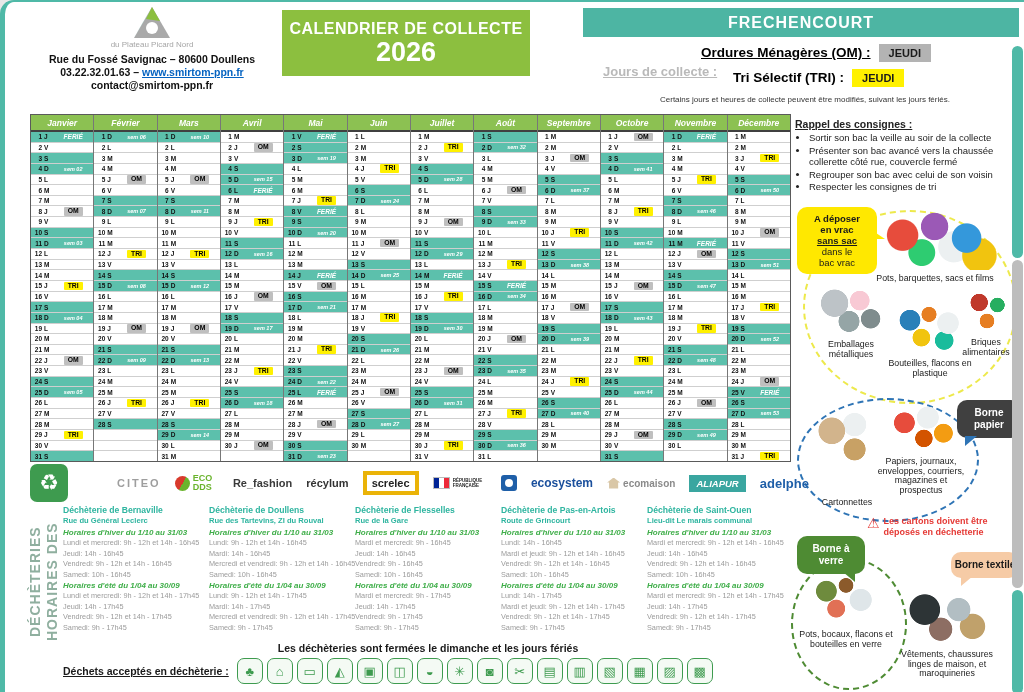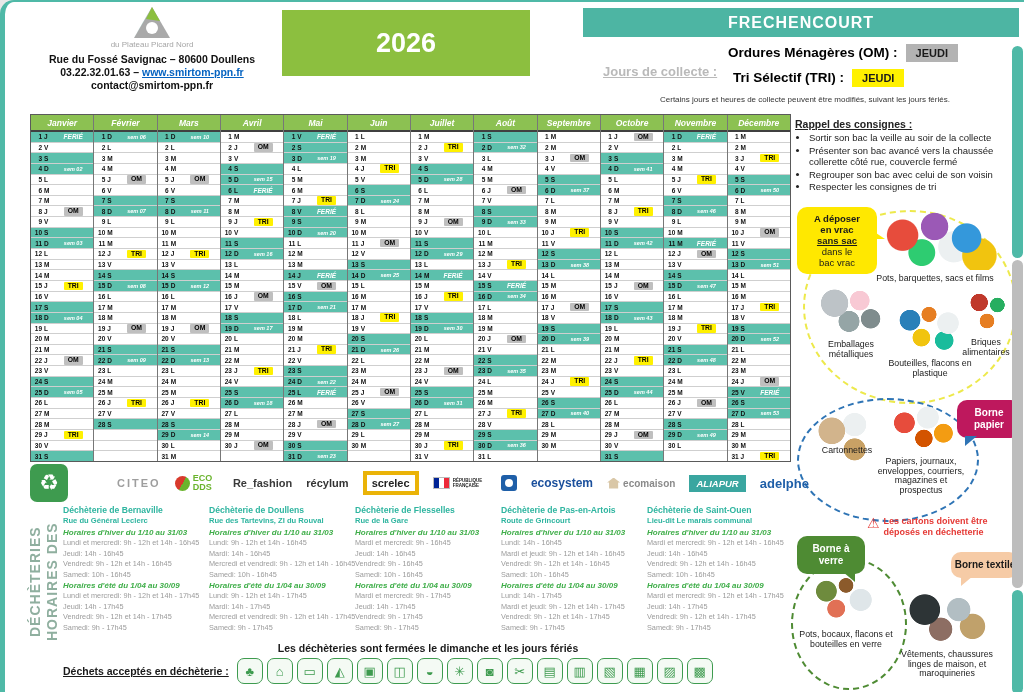--- a/index.html
+++ b/index.html
@@ -16,21 +16,21 @@
   .weblink{color:#0563C1;text-decoration:underline;cursor:pointer;}
 
   .title-box{position:absolute;left:277px;top:8px;width:248px;height:66px;background:#8CBF3F;
              color:#fff;text-align:center;display:flex;flex-direction:column;justify-content:center;}
   .title-line1{font-size:16px;font-weight:bold;letter-spacing:.5px;}
   .title-year{font-size:27px;font-weight:bold;line-height:28px;}
 
   .commune-box{position:absolute;left:578px;top:6px;width:436px;height:29px;background:#4DB5A3;
                color:#fff;font-weight:bold;font-size:16px;display:flex;align-items:center;justify-content:center;letter-spacing:1px;}
   .jours-label{position:absolute;left:598px;top:62px;font-size:13px;font-weight:bold;color:#b9b9b9;text-decoration:underline;}
-  .om-line{position:absolute;left:723px;top:42px;font-size:13.5px;font-weight:bold;color:#000;}
+  .om-line{position:absolute;left:696px;top:42px;font-size:13.5px;font-weight:bold;color:#000;text-decoration:underline;}
   .tri-line{position:absolute;left:728px;top:67px;font-size:13.5px;font-weight:bold;color:#000;}
   .chip-day{display:inline-block;font-size:11px;font-weight:bold;padding:3px 10px;margin-left:8px;}
   .chip-day.gray{background:#b3b3b3;color:#1a1a1a;}
   .chip-day.yellow{background:#FFF100;color:#1a1a1a;}
   .collect-note{position:absolute;left:655px;top:93px;font-size:8px;color:#333;}
 
   
   .calendar{position:absolute;left:25px;top:112px;width:761px;height:348px;display:flex;
             border:1.5px solid #5a5a5a;background:#fff;box-sizing:border-box;}
   .month-col{flex:1;display:flex;flex-direction:column;border-left:1px solid #777;min-width:0;}
@@ -54,21 +54,21 @@
   .consignes{position:absolute;left:790px;top:116px;width:222px;font-size:9.5px;color:#222;}
   .consignes-title{font-weight:bold;text-decoration:underline;font-size:10.5px;margin-bottom:2px;}
   .consignes ul{margin:0;padding-left:14px;}
   .consignes li{margin-bottom:1px;line-height:11.5px;}
 
   .bubble{position:absolute;font-weight:bold;text-align:center;border-radius:10px;}
   .bubble:after{content:"";position:absolute;width:0;height:0;border-style:solid;}
   .bub-yellow{left:792px;top:205px;width:76px;background:#FFE800;color:#1a1a1a;font-size:9.5px;padding:6px 2px;line-height:11px;}
   .bub-yellow:after{right:-8px;top:24px;border-width:8px 0 0 12px;border-color:transparent transparent transparent #FFE800;}
   .u{ text-decoration:underline;}
-  .bub-blue{left:952px;top:398px;width:60px;background:#be185d;color:#fff;font-size:10px;padding:7px 2px;line-height:12px;}
+  .bub-blue{left:952px;top:398px;width:60px;background:#404040;color:#fff;font-size:10px;padding:7px 2px;line-height:12px;}
   .bub-blue:after{left:8px;bottom:-8px;border-width:10px 12px 0 0;border-color:#2E74B5 transparent transparent transparent;}
   .bub-green{left:792px;top:534px;width:64px;background:#4E8B33;color:#fff;font-size:10px;padding:7px 2px;line-height:12px;}
   .bub-green:after{right:10px;bottom:-8px;border-width:10px 0 0 12px;border-color:#4E8B33 transparent transparent transparent;}
   .bub-peach{left:946px;top:550px;width:64px;background:#F6CBA6;color:#1a1a1a;font-size:10px;padding:7px 2px;line-height:12px;}
   .bub-peach:after{left:10px;bottom:-8px;border-width:10px 12px 0 0;border-color:#F6CBA6 transparent transparent transparent;}
 
   .circle{position:absolute;border-radius:50%;}
   .c-yellow{left:798px;top:208px;width:210px;height:190px;border:2px dashed #EDE94B;}
   .c-blue{left:792px;top:396px;width:178px;height:120px;border:2px dashed #2E74B5;}
   .c-green{left:786px;top:556px;width:112px;height:128px;border:2px dashed #4E8B33;}
@@ -177,20 +177,21 @@
       <path d="M20 1 L28 15 L14 13 Z" fill="#8CBF3F"></path>
       <circle cx="20" cy="22" r="6" fill="#fff"></circle>
     </svg>
     <div class="org-sub">du Plateau Picard Nord</div>
     <div class="addr">Rue du Fossé Savignac – 80600 Doullens</div>
     <div class="addr"><span>03.22.32.01.63 – </span><span class="weblink">www.smirtom-ppn.fr</span></div>
     <div class="addr">contact@smirtom-ppn.fr</div>
   </div>
 
   <div class="title-box">
+    <div class="title-line1">CALENDRIER DE COLLECTE</div>
     <div class="title-year">2026</div>
   </div>
 
   <div class="commune-box">FRECHENCOURT</div>
   <div class="jours-label">Jours de collecte :</div>
   <div class="om-line">
     <span>Ordures Ménagères (OM) :</span><span class="chip-day gray">JEUDI</span>
   </div>
   <div class="tri-line">
     <span>Tri Sélectif (TRI) :</span><span class="chip-day yellow">JEUDI</span>
@@ -2320,21 +2321,21 @@
   <div class="photo p2" style="left:808px;top:283px;width:72px;height:52px;"></div>
   <div class="photo-label" style="left:806px;top:338px;width:80px;">Emballages métalliques</div>
   <div class="photo p3" style="left:886px;top:295px;width:76px;height:58px;"></div>
   <div class="photo-label" style="left:882px;top:357px;width:86px;">Bouteilles, flacons en plastique</div>
   <div class="photo p4" style="left:956px;top:283px;width:52px;height:50px;"></div>
   <div class="photo-label" style="left:948px;top:336px;width:66px;">Briques alimentaires</div>
 
   <div class="circle c-blue"></div>
   <div class="bubble bub-blue">Borne papier</div>
   <div class="photo p6" style="left:804px;top:404px;width:76px;height:62px;"></div>
-  <div class="photo-label" style="left:800px;top:444px;width:84px;">Cartonnettes</div>
+  <div class="photo-label" style="left:800px;top:496px;width:84px;">Cartonnettes</div>
   <div class="photo p5" style="left:876px;top:400px;width:78px;height:52px;"></div>
   <div class="photo-label" style="left:868px;top:455px;width:96px;">Papiers, journaux, enveloppes, courriers, magazines et prospectus</div>
 
   <div class="warning">
     <span class="warn-icon">⚠</span>
     <span class="warn-text">Les cartons doivent être déposés en déchetterie</span>
   </div>
 
   <div class="circle c-green"></div>
   <div class="bubble bub-green">Borne à verre</div>

